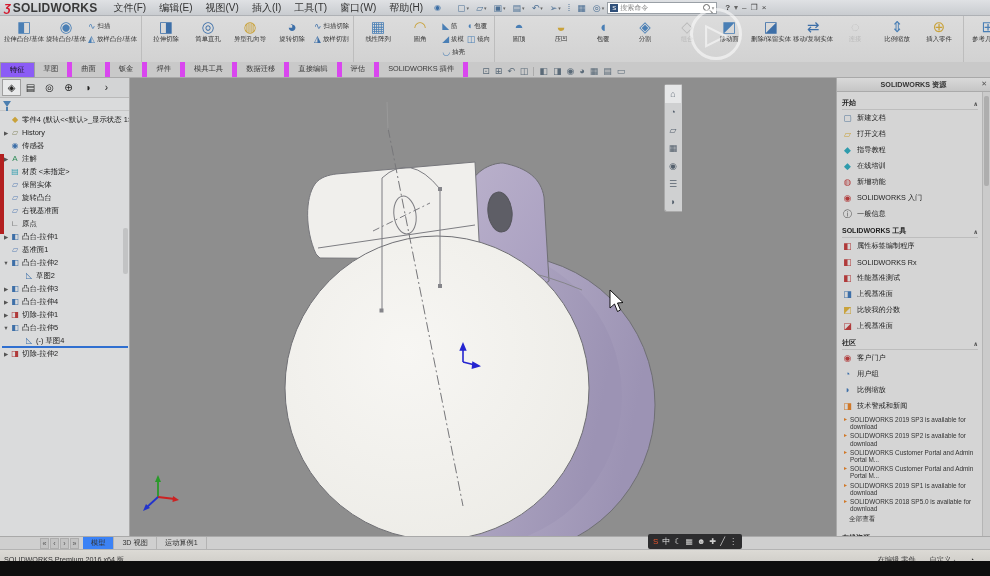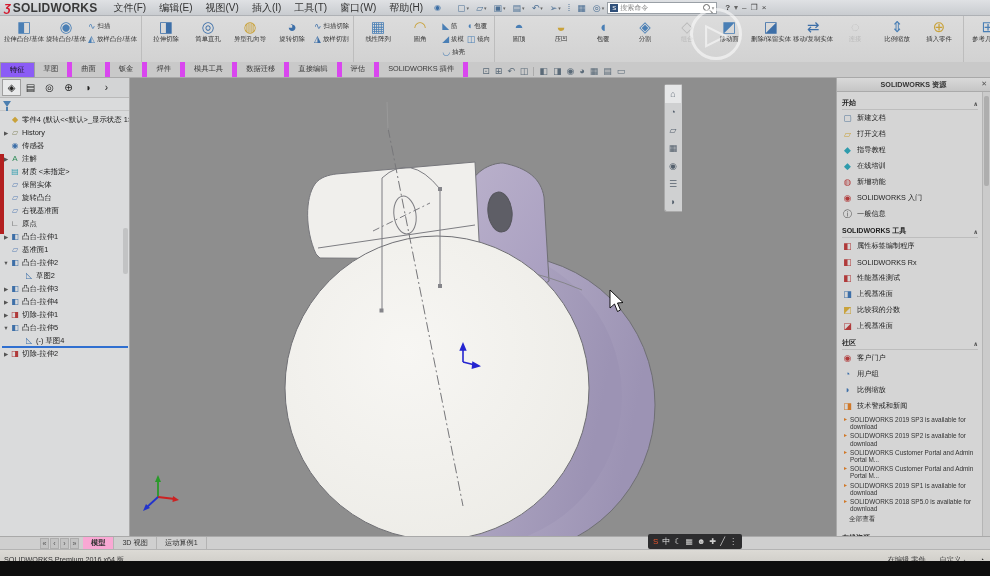--- a/index.html
+++ b/index.html
@@ -97,32 +97,32 @@
   .viewall { font-size:6.6px; color:#333; margin:3px 0 2px 7px; }
   #tp-scrollbar { position:absolute; right:0; top:14px; bottom:0; width:8px; background:#cbcbcb; border-left:1px solid #b5b5b5; }
   #tp-thumb { position:absolute; left:1px; top:4px; width:5px; height:90px; background:#aeaeae; border-radius:2px; }
 
   
   #doctabs { position:absolute; left:0; top:536px; width:990px; height:13px; background:#cfcfcf; border-top:1px solid #a9a9a9;
     display:flex; align-items:center; }
   #navbtns { display:flex; gap:1px; padding:0 4px 0 40px; color:#555; }
   #navbtns span { font-size:7px; width:9px; text-align:center; background:#c3c3c3; border:1px solid #adadad; line-height:9px; }
   .doctab { padding:1px 8px; font-size:7.2px; color:#333; border-right:1px solid #b3b3b3; }
-  .doctab.active { background:#f9a8d4; font-weight:bold; }
+  .doctab.active { background:#3b82f6; font-weight:normal; }
 
   
   #tray { position:absolute; left:648px; top:534px; height:15px; background:#2c2c2e; border-radius:2px;
     display:flex; align-items:center; gap:4px; padding:0 5px; z-index:5; }
   #tray .tric { font-size:8px; line-height:10px; color:#ddd; }
 
   
   #statusbar { position:absolute; left:0; top:549px; width:990px; height:20px; background:linear-gradient(#dcdad5,#cbc9c4);
     display:flex; align-items:center; font-size:7.2px; color:#333; border-top:1px solid #b3b3b3; }
   #status-left { padding-left:4px; flex:1; }
-  #status-right { display:flex; align-items:center; gap:14px; padding-right:6px; }
+  #status-right { display:flex; align-items:center; gap:14px; padding-right:16px; }
   #blackstrip { position:absolute; left:0; top:561px; width:990px; height:15px; background:#0e0e0e; }
 
   
   #watermark { position:absolute; left:690px; top:4px; width:300px; height:60px; display:flex; align-items:center; gap:6px;
      opacity:.55; pointer-events:none; z-index:9; }
   #wm-circle { width:52px; height:52px; border:3px solid #fff; border-radius:50%; display:flex; align-items:center; justify-content:center;
      color:transparent; -webkit-text-stroke:2px #fff; font-size:26px; flex:none; }
   #wm-text { font-size:50px; font-weight:bold; letter-spacing:2px; color:transparent; -webkit-text-stroke:2.5px #fff; white-space:nowrap; }
 </style>
 </head>

